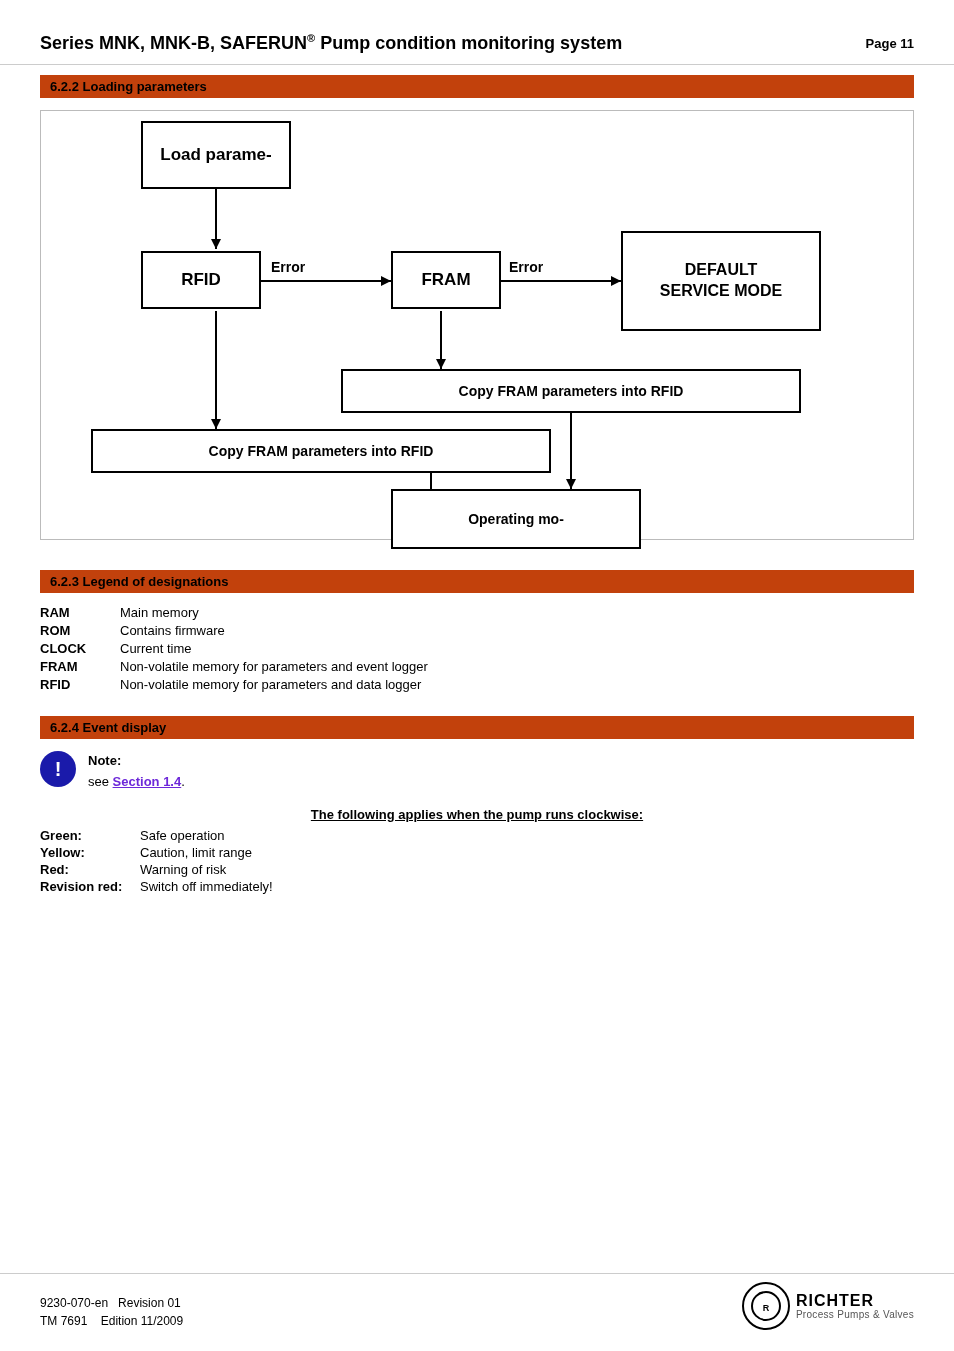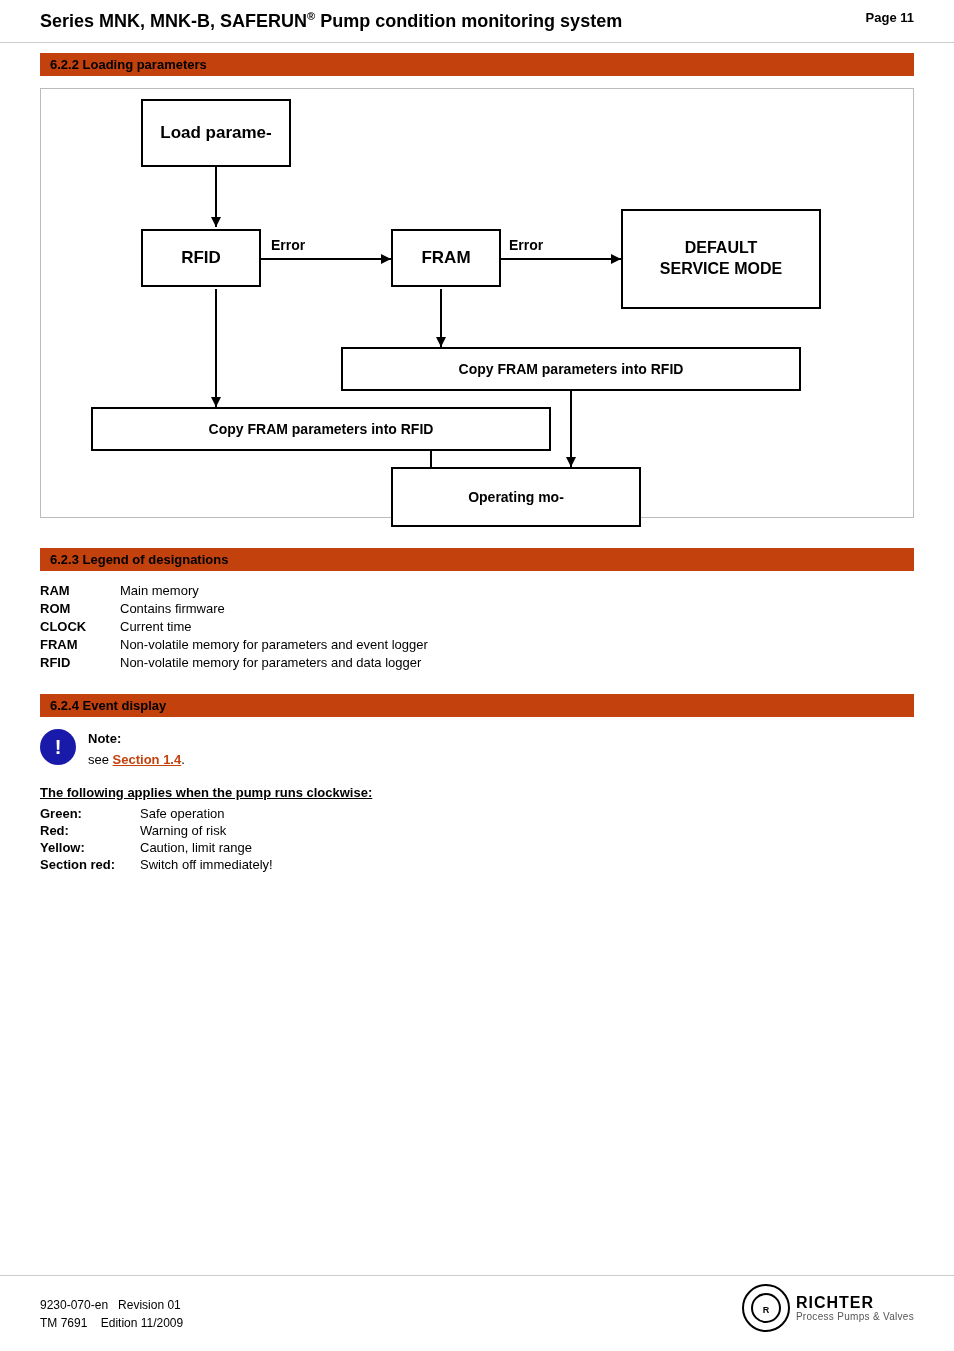--- a/index.html
+++ b/index.html
@@ -9,22 +9,22 @@
       background: #fff;
       color: #000;
       width: 954px;
       min-height: 1351px;
       position: relative;
     }
 
     .page-header {
       display: flex;
       justify-content: space-between;
-      align-items: flex-start;
-      padding: 10px 40px 10px 40px;
+      align-items: center;
+      padding: 32px 40px 10px 40px;
       border-bottom: 1px solid #ccc;
     }
     .page-header-title {
       font-size: 18px;
       font-weight: bold;
     }
     .page-header-title sup { font-size: 11px; }
     .page-number { font-size: 13px; font-weight: bold; }
 
     .section-header {
@@ -93,41 +93,42 @@
       display: flex;
       align-items: center;
       justify-content: center;
       flex-shrink: 0;
       color: #fff;
       font-weight: bold;
       font-size: 20px;
     }
     .note-text { font-size: 13px; line-height: 1.6; }
     .note-label { font-weight: bold; }
-    a.section-link { color: #c2410c; font-weight: bold; }
+    a.section-link { color: #6d28d9; font-weight: bold; }
 
     .following-applies {
       font-weight: bold;
       text-decoration: underline;
       margin: 14px 0 6px 0;
       font-size: 13px;
+      text-align: center;
     }
     .color-table { margin-bottom: 10px; }
     .color-row { display: flex; margin-bottom: 2px; }
     .color-key { font-weight: bold; width: 100px; min-width: 100px; }
     .color-val { flex: 1; }
 
     .see-section { margin-top: 12px; font-size: 13px; }
 
     
     .page-footer {
       position: absolute;
-      bottom: 7px;
+      bottom: 18px;
       left: 0; right: 0;
-      padding: 12px 40px;
+      padding: 3px 40px;
       display: flex;
       justify-content: space-between;
       align-items: flex-end;
       border-top: 1px solid #ccc;
       padding-top: 8px;
     }
     .footer-left { font-size: 12px; line-height: 1.5; }
     .footer-logo {
       display: flex;
       align-items: center;
@@ -270,29 +271,29 @@
     </div>
 
     <div class="following-applies">The following applies when the pump runs clockwise:</div>
 
     <div class="color-table">
       <div class="color-row">
         <span class="color-key">Green:</span>
         <span class="color-val">Safe operation</span>
       </div>
       <div class="color-row">
+        <span class="color-key">Yellow:</span>
+        <span class="color-val">Caution, limit range</span>
+      </div>
+      <div class="color-row">
         <span class="color-key">Red:</span>
         <span class="color-val">Warning of risk</span>
       </div>
       <div class="color-row">
-        <span class="color-key">Yellow:</span>
-        <span class="color-val">Caution, limit range</span>
-      </div>
-      <div class="color-row">
-        <span class="color-key" style="min-width:100px;">Section red:</span>
+        <span class="color-key" style="min-width:100px;">Revision red:</span>
         <span class="color-val">Switch off immediately!</span>
       </div>
     </div>
 
   </div>
 
 </div>
 
 <footer class="page-footer">
   <div class="footer-left">

